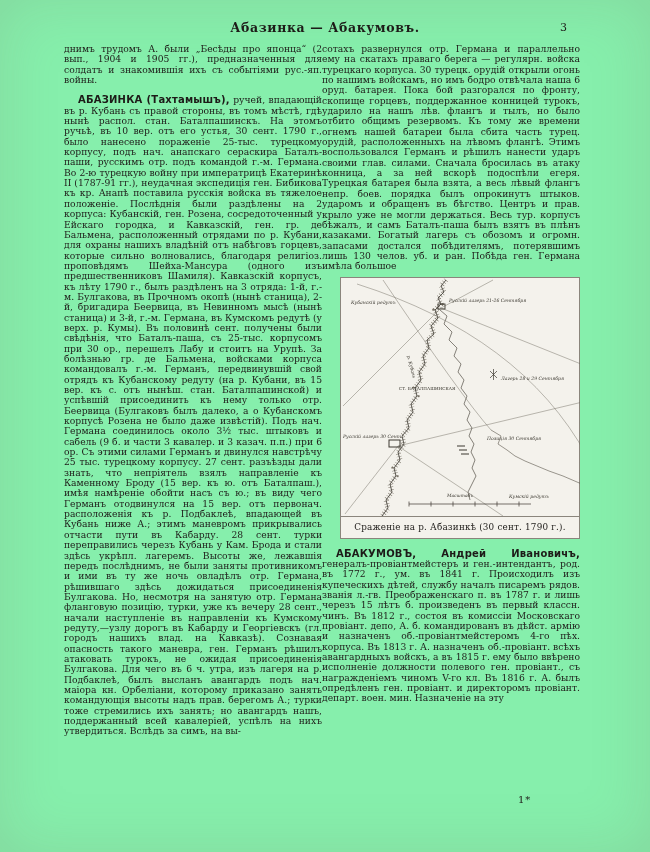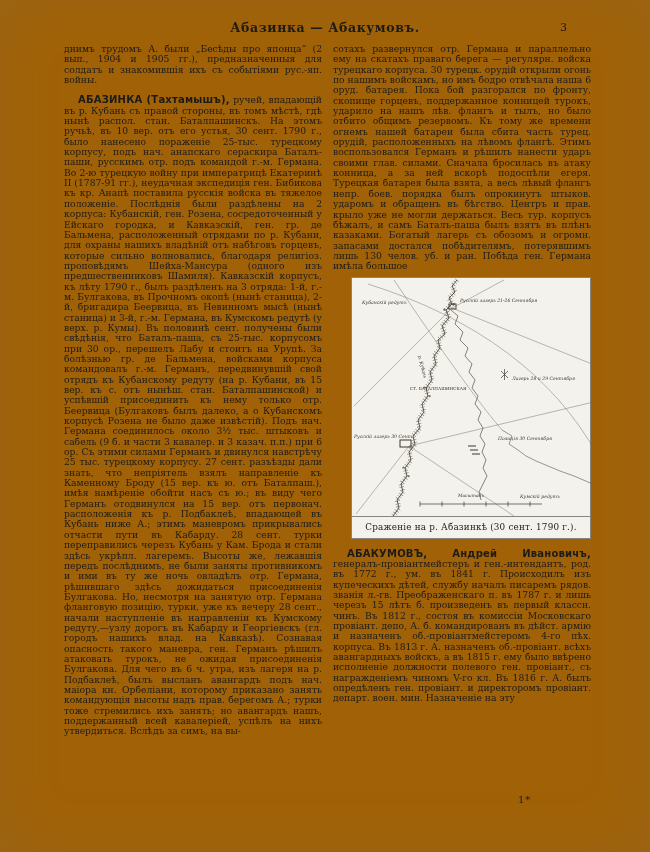--- a/index.html
+++ b/index.html
@@ -1,36 +1,36 @@
 <!DOCTYPE html>
 <html><head>
 <meta charset="utf-8">
 <style>
   html,body{margin:0;padding:0;background:#d8d5cf;}
   .page{
     position:relative;width:650px;height:852px;margin:0 auto;
-    background:#a16207;
+    background:#86efac;
     box-shadow:inset 0 0 60px rgba(120,110,95,.18);
     font-family:"DejaVu Serif","Liberation Serif",serif;
     color:#1d1b18;overflow:hidden;
   }
   .running-head{
     position:absolute;top:20px;left:0;width:100%;
     text-align:center;font-weight:bold;font-size:12.5px;letter-spacing:.6px;
   }
   .page-num{
     position:absolute;top:21px;right:83px;font-size:11px;
   }
   .col{
     position:absolute;top:44px;width:258px;
     font-size:9.2px;line-height:10.35px;text-align:justify;
     overflow:hidden;
   }
   .col-left{left:64px;height:752px;}
-  .col-right{left:333px;height:764px;}
+  .col-right{left:322px;height:764px;}
   .col p{margin:0;}
   p.cont{text-indent:0;}
   p.entry{margin-top:10px;text-indent:14px;}
   .lead{font-weight:bold;letter-spacing:.2px;font-family:"DejaVu Sans","Liberation Sans",sans-serif;font-size:10px;}
   .figure{
     margin:5px 0 6px 0;border:1px solid #8a857c;background:#f4f2ec;
   }
   .figure .map-wrap{border-bottom:1px solid #8a857c;display:block;}
   .figure svg{display:block;}
   .fig-caption{

